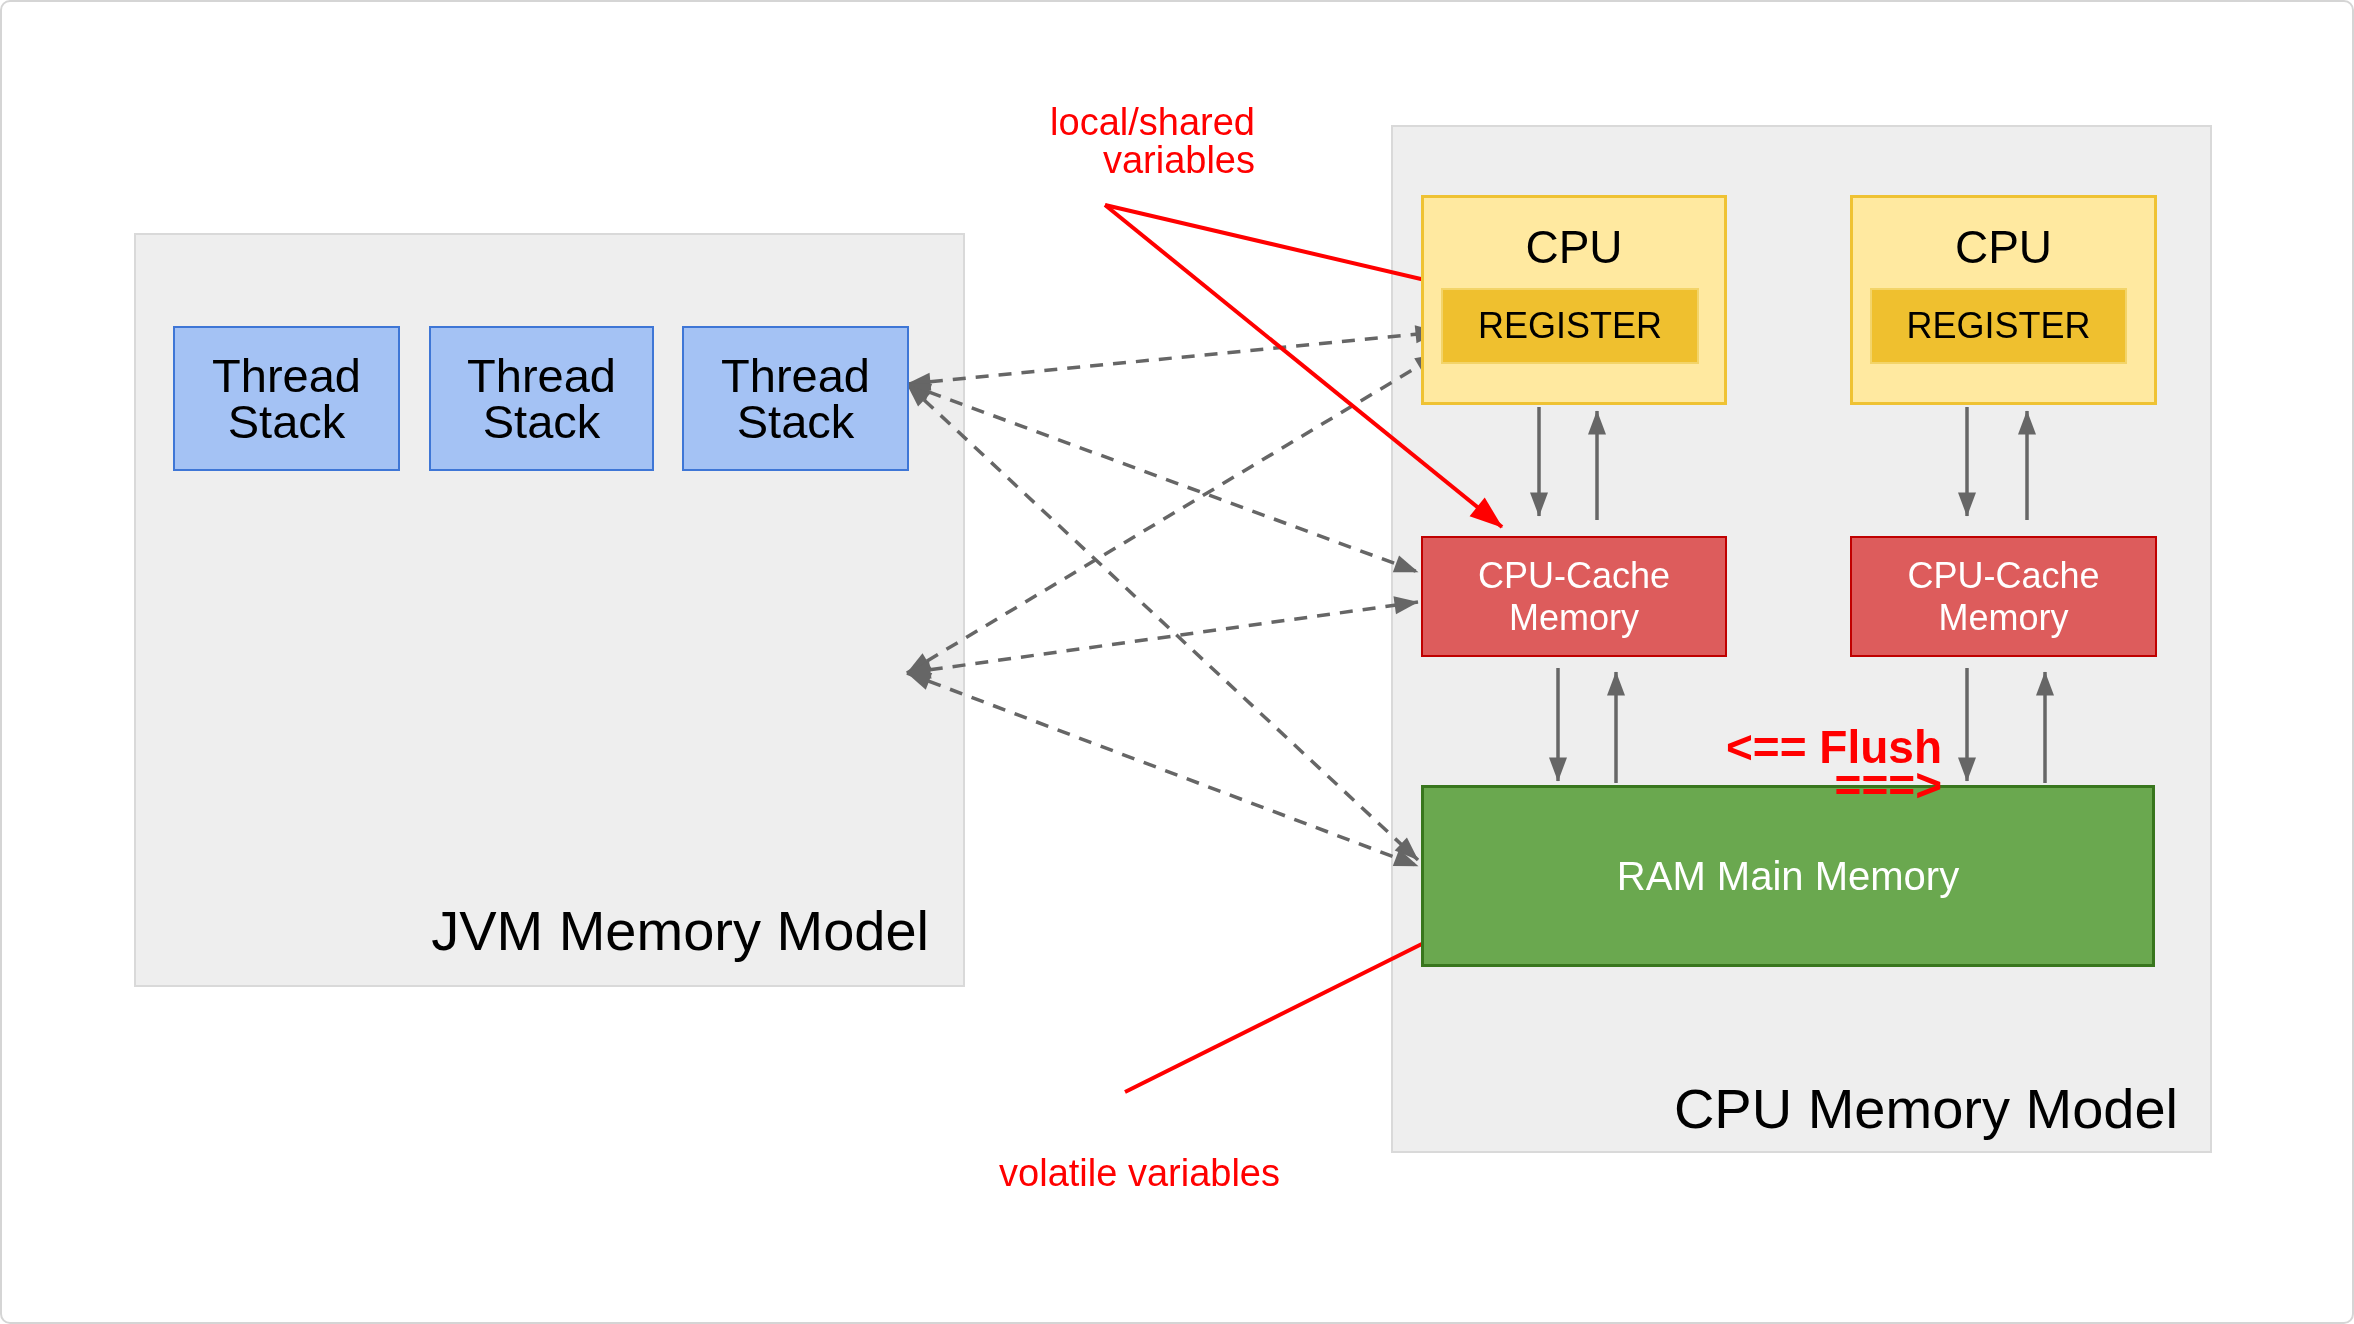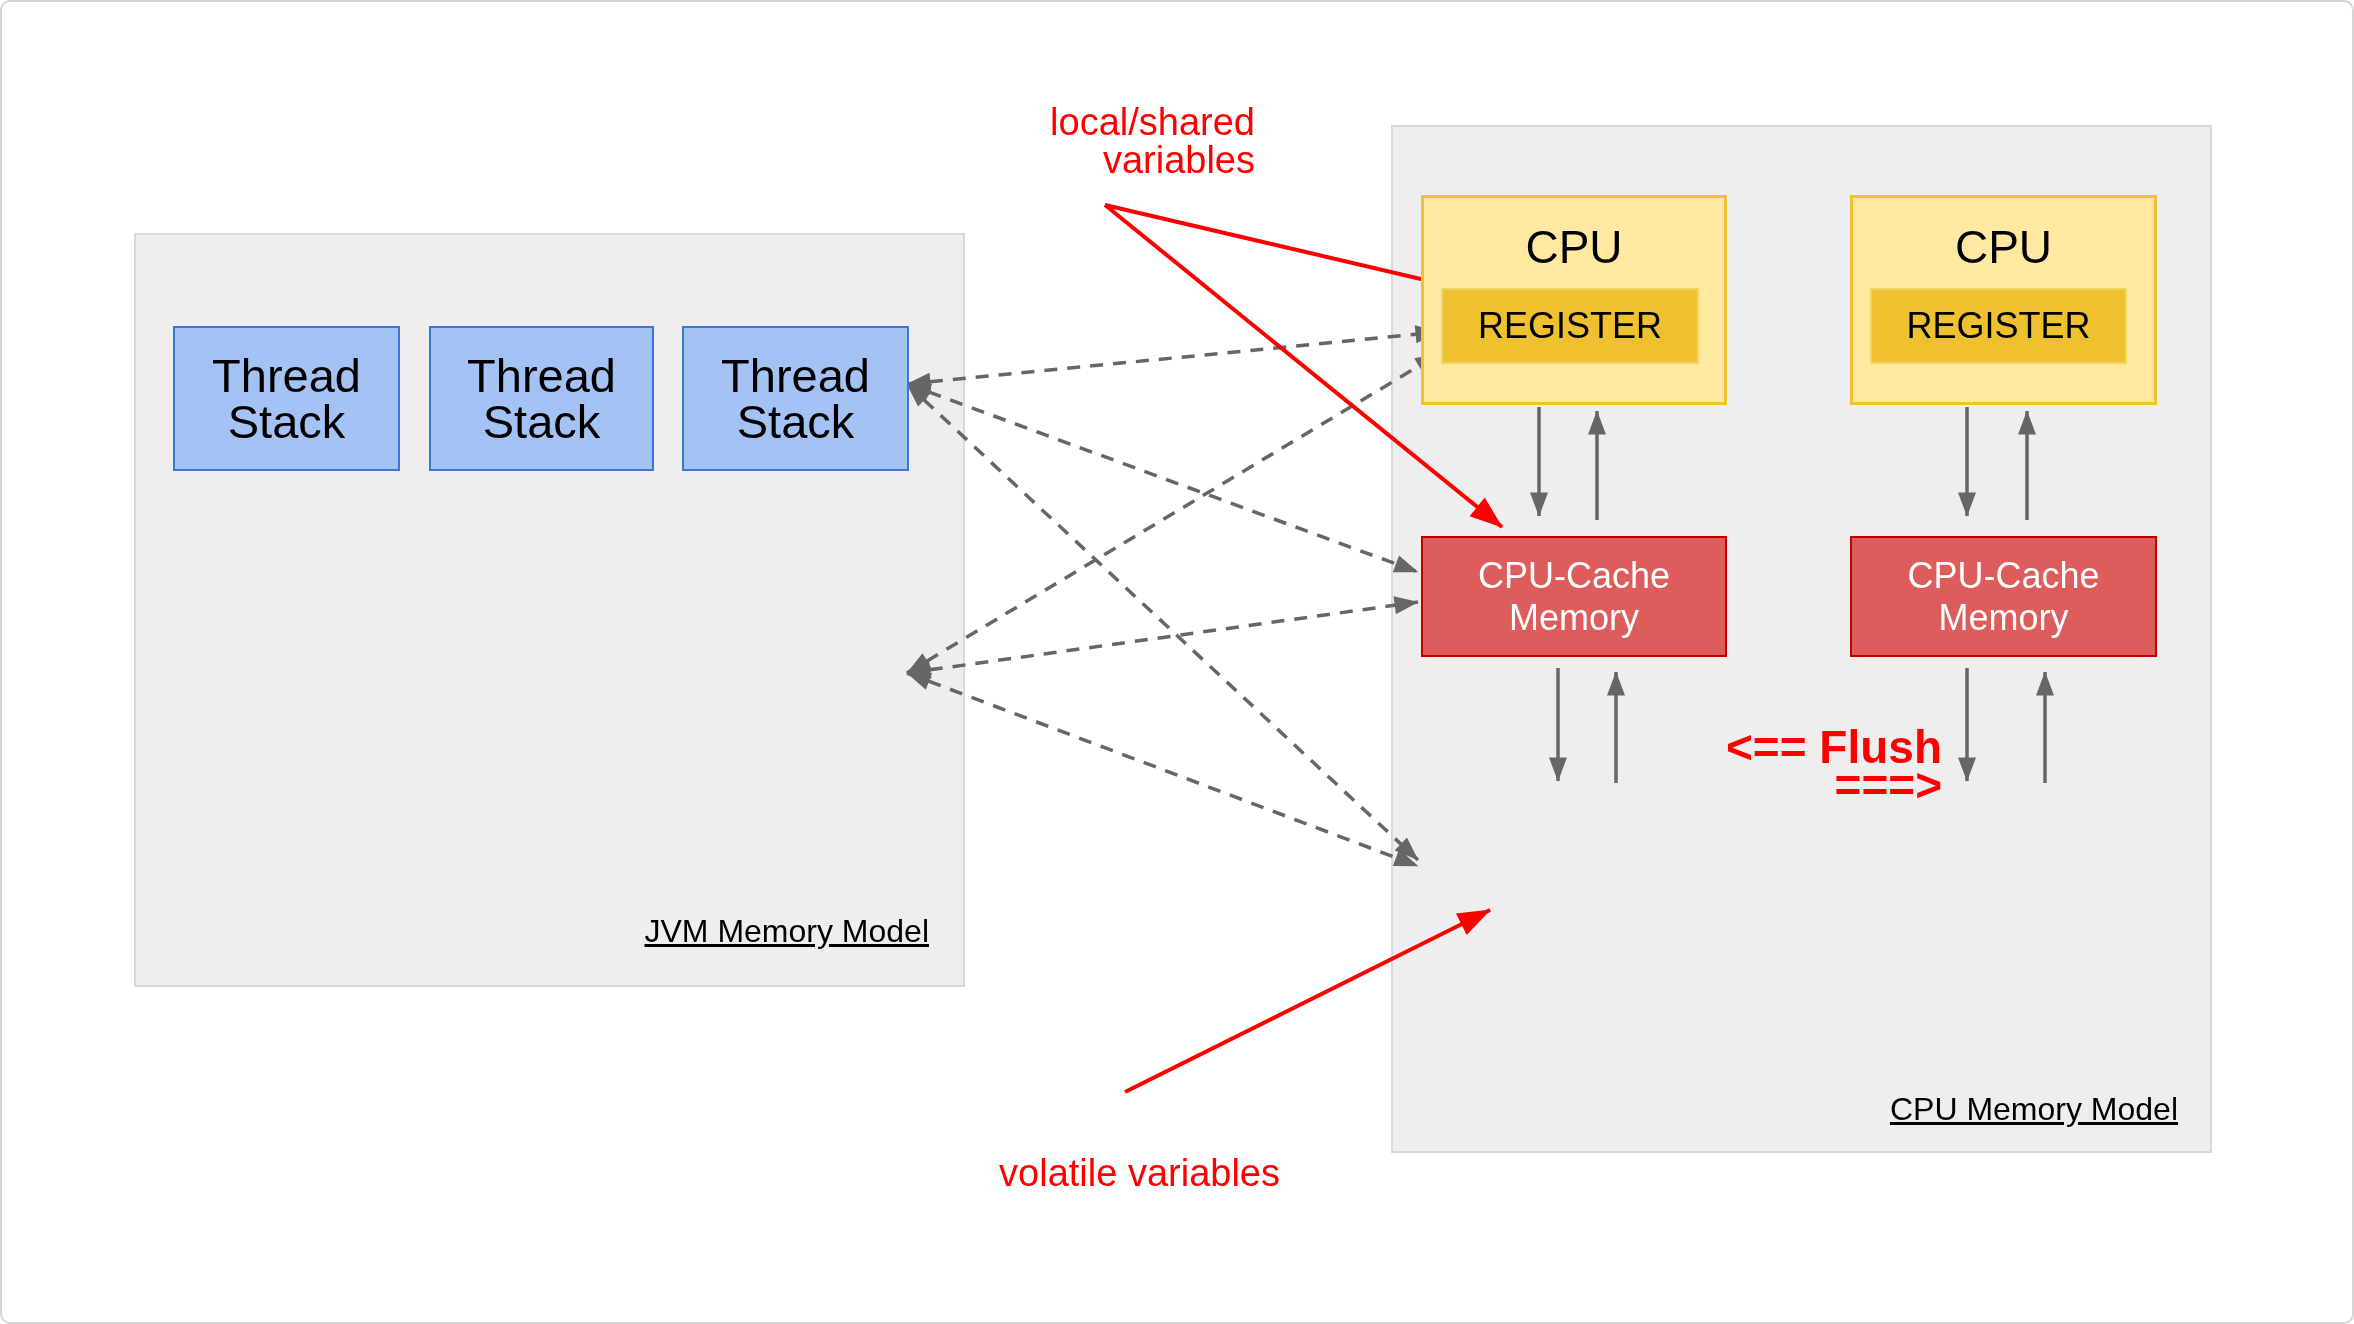--- a/index.html
+++ b/index.html
@@ -28,21 +28,21 @@
   .node{display:flex; align-items:center; justify-content:center; text-align:center;}
 
   .thread-stack{top:324px; width:227px; height:145px; background:var(--thread-fill);
     border:2.5px solid var(--thread-border); color:var(--text-black);
     font-size:47px; line-height:46px;}
   .ts1{left:171px;} .ts2{left:427px; width:225px;} .ts3{left:680px;}
 
   .heap{left:172px; top:562px; width:734px; height:222px; background:var(--heap-fill);
     border:3px solid var(--heap-border); color:var(--text-white); font-size:40px;}
 
-  .panel-title{font-size:32px; color:var(--text-black); text-align:right; height:56px; line-height:56px;text-decoration:underline;}
+  .panel-title{font-size:56px; color:var(--text-black); text-align:right; height:56px; line-height:56px;}
   .jvm-title{left:397px; top:901px; width:530px;}
   .cpu-title{left:1646px; top:1079px; width:530px;}
 
   .cpu-box{top:193px; width:306px; height:210px; background:var(--cpu-fill);
     border:3px solid var(--cpu-border); color:var(--text-black);
     display:flex; justify-content:center; align-items:flex-start;
     font-size:46px; padding-top:22px;}
   .cpu1{left:1419px;} .cpu2{left:1848px; width:307px;}
 
   .register{top:286px; width:258px; height:76px; background:var(--register-fill);
@@ -143,20 +143,23 @@
     <span>REGISTER</span>
   </div>
   <div class="abs node cache cache1">
     <div><span>CPU-Cache</span><br>
          <span>Memory</span></div>
   </div>
   <div class="abs node cache cache2">
     <div><span>CPU-Cache</span><br>
          <span>Memory</span></div>
   </div>
+  <div class="abs node ram">
+    <span>RAM Main Memory</span>
+  </div>
   <div class="abs panel-title cpu-title">CPU Memory Model</div>
 
   <div class="abs red-note note-local">
     <span>local/shared</span><br>
     <span>variables</span>
   </div>
   <div class="abs red-note note-flush">&lt;== Flush ===&gt;</div>
   <div class="abs red-note note-volatile">volatile variables</div>
 
 </div>

